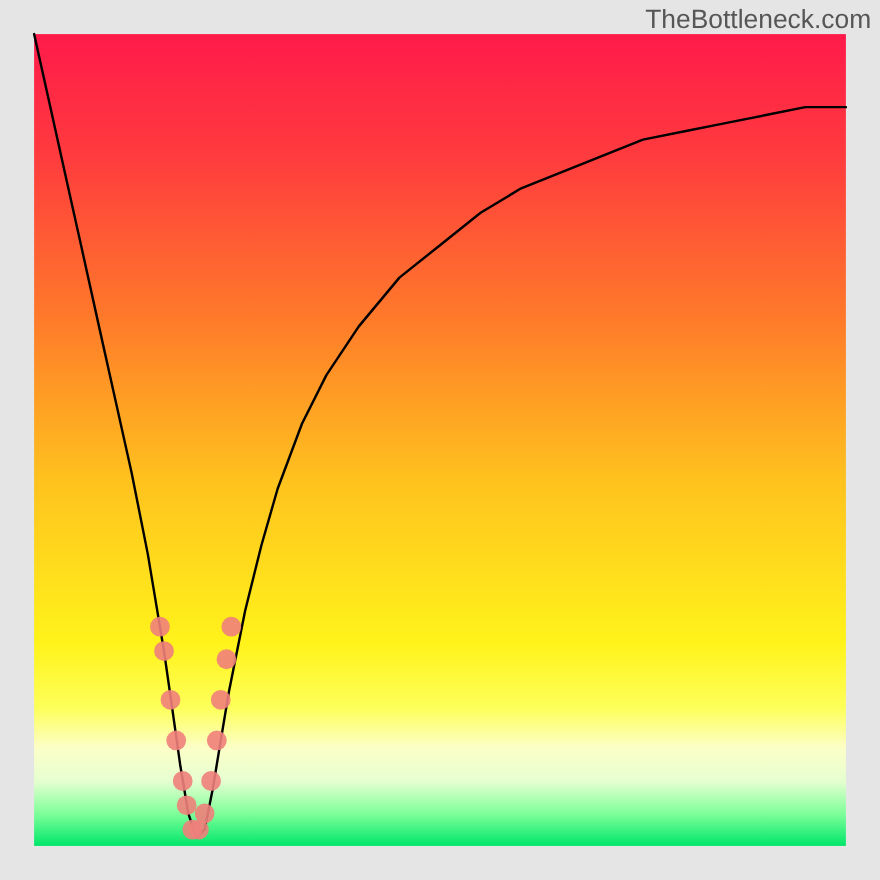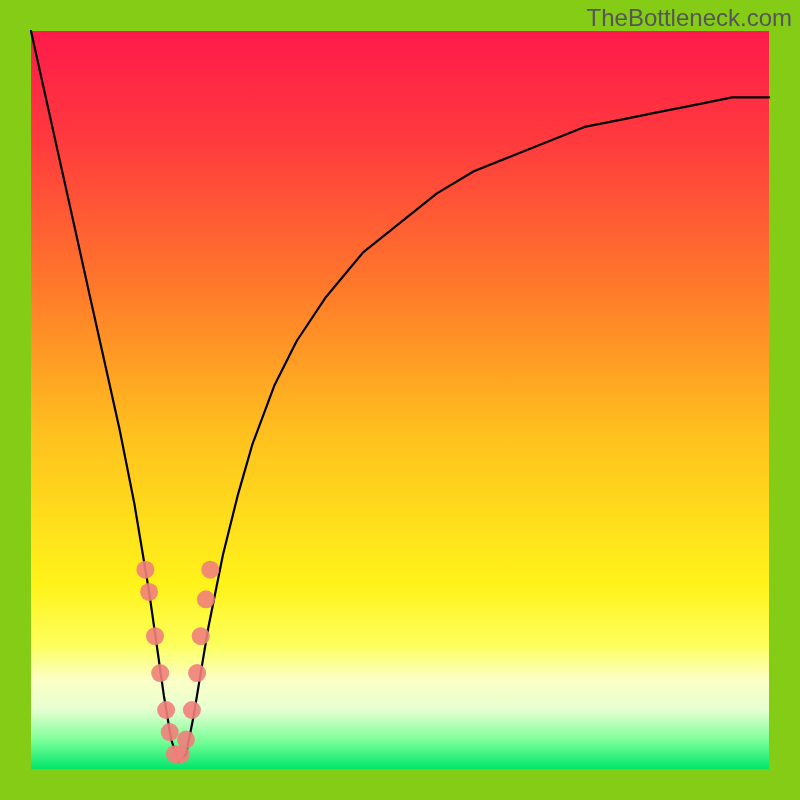--- a/index.html
+++ b/index.html
@@ -10,21 +10,21 @@
     overflow: hidden;
     background: #000;
     font-family: Arial, Helvetica, sans-serif;
   }
   .frame {
     position: absolute;
     top: 0;
     left: 0;
     width: 800px;
     height: 800px;
-    background: #84cc16;
+    background: #e5e5e5;
   }
   .plot-area {
     position: absolute;
     top: 31px;
     left: 31px;
     width: 738px;
     height: 738px;
     
   }
   .watermark {

